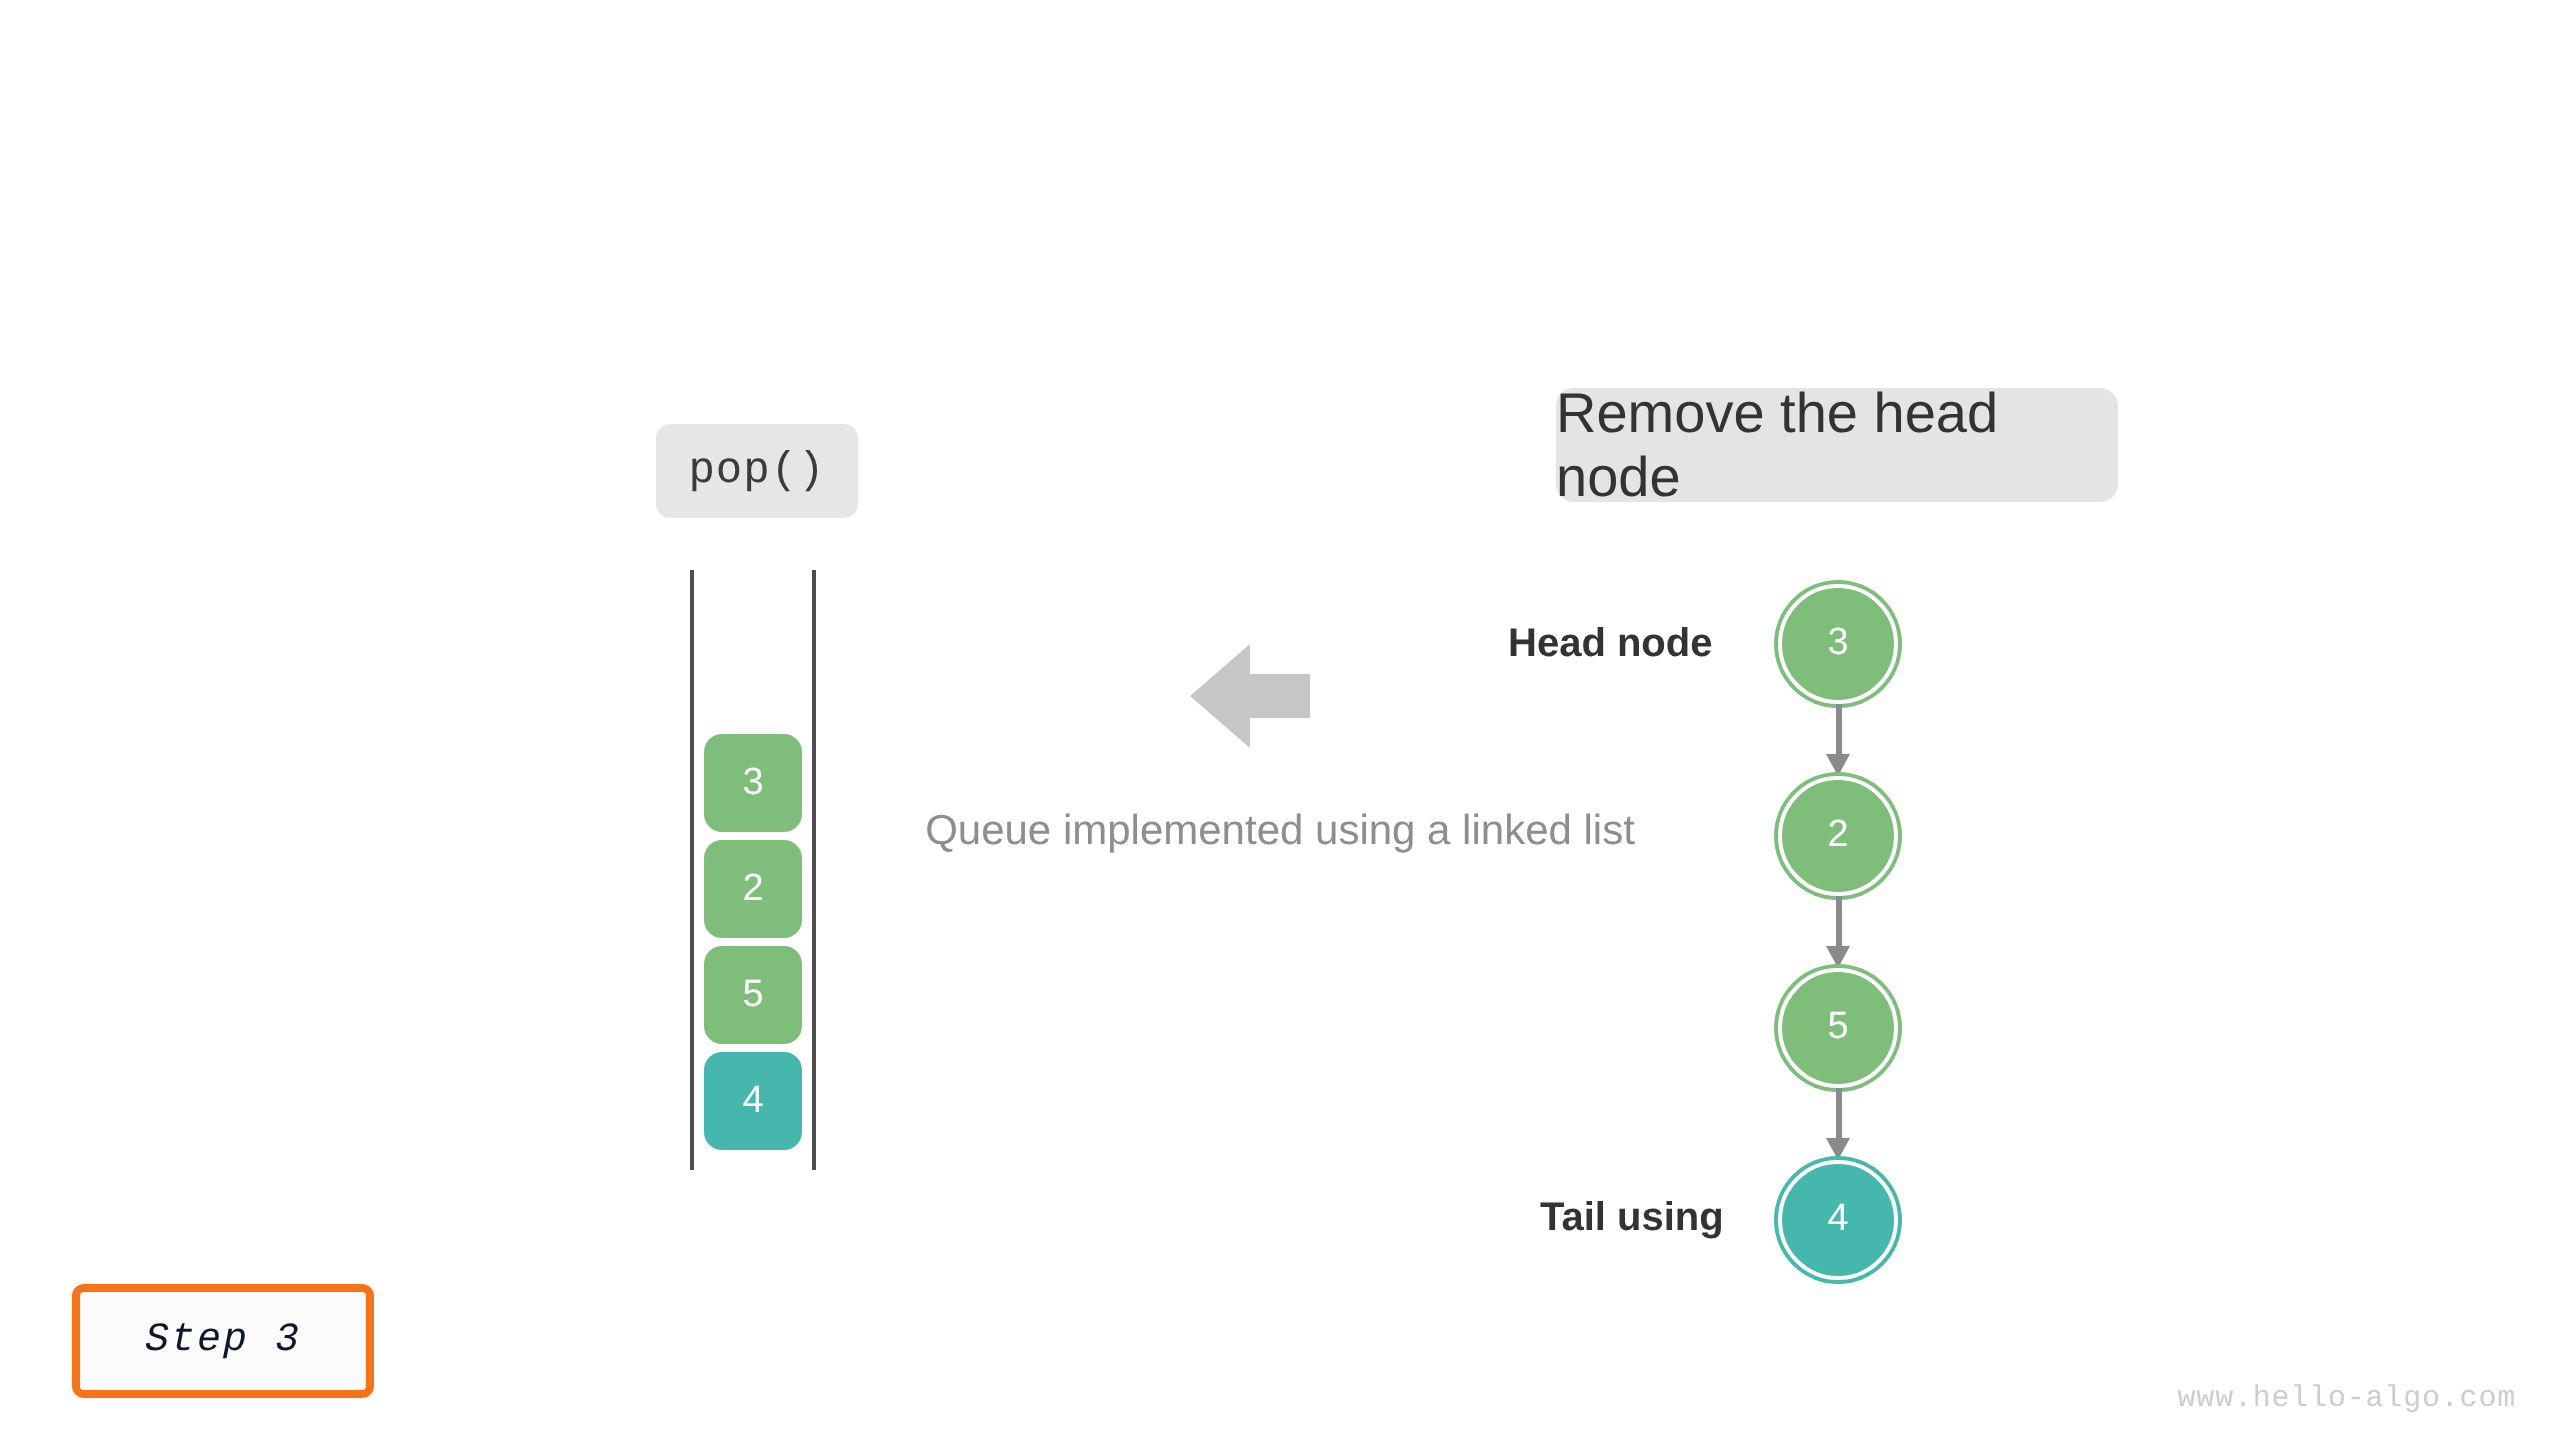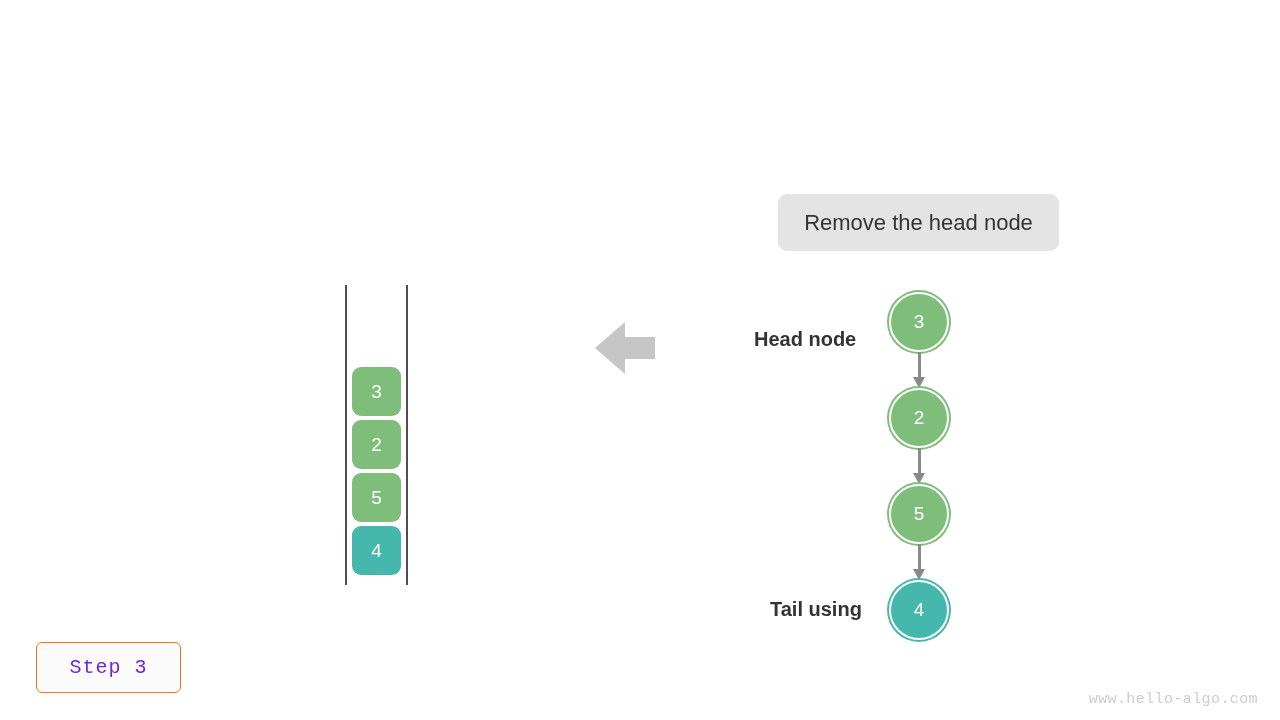--- a/index.html
+++ b/index.html
@@ -44,21 +44,21 @@
     position: absolute;
     left: 778px;
     top: 194px;
     width: 281px;
     height: 57px;
     background: #e4e4e4;
     border-radius: 9px;
     display: flex;
     align-items: center;
     justify-content: center;
-    font-size: 22px;
+    font-size: 28px;
     color: #333333;
   }
 
   
   .stack-container {
     position: absolute;
     left: 345px;
     top: 285px;
     width: 63px;
     height: 300px;
@@ -159,78 +159,81 @@
     border-right: 6px solid transparent;
     border-top: 11px solid #8a8a8a;
   }
   .ll-label {
     position: absolute;
     font-size: 20px;
     font-weight: bold;
     color: #333333;
     white-space: nowrap;
   }
-  .ll-label.head-label { left: 754px; top: 328px; }
+  .ll-label.head-label { left: 754px; top: 311px; }
   .ll-label.tail-label { left: 770px; top: 598px; }
 
   
   .step-badge {
     position: absolute;
     left: 36px;
     top: 642px;
     width: 143px;
     height: 49px;
     background: #fbfbfb;
-    border: 1px solid #f97316;
+    border: 4px solid #f97316;
     border-radius: 6px;
     display: flex;
     align-items: center;
     justify-content: center;
     font-family: "Liberation Mono", "DejaVu Sans Mono", monospace;
     font-size: 20px;
-    color: #6d28d9;
+    color: #0f172a;
     letter-spacing: 1px;
+    font-style: italic;
   }
 
   
   .watermark {
     position: absolute;
     right: 22px;
     bottom: 12px;
     font-family: "Liberation Mono", "DejaVu Sans Mono", monospace;
     font-size: 15px;
     color: #cdcdcd;
     letter-spacing: 0.4px;
   }
 </style>
 </head>
 <body>
 
 <div class="stage">
 
+  <div class="op-pill">pop()</div>
 
   <div class="note-pill">Remove the head node</div>
 
   <div class="stack-container">
     <div class="stack-rail left"></div>
     <div class="stack-rail right"></div>
     <div class="stack-items">
       <div class="stack-box green">3</div>
       <div class="stack-box green">2</div>
       <div class="stack-box green">5</div>
       <div class="stack-box teal">4</div>
     </div>
   </div>
 
   <div class="big-arrow">
     <svg width="60" height="56" viewBox="0 0 60 56" xmlns="http://www.w3.org/2000/svg">
       <polygon points="0,28 30,2 30,17 60,17 60,39 30,39 30,54" fill="#c6c6c6"></polygon>
     </svg>
   </div>
 
+  <div class="caption">Queue implemented using a linked list</div>
 
   <div>
 
     <div class="ll-label head-label">Head node</div>
 
     <div class="ll-node green" style="top:292px;">3</div>
 
     <div class="ll-edge" style="top:352px; height:36px;">
       <div class="shaft" style="height:25px;"></div>
       <div class="head"></div>

